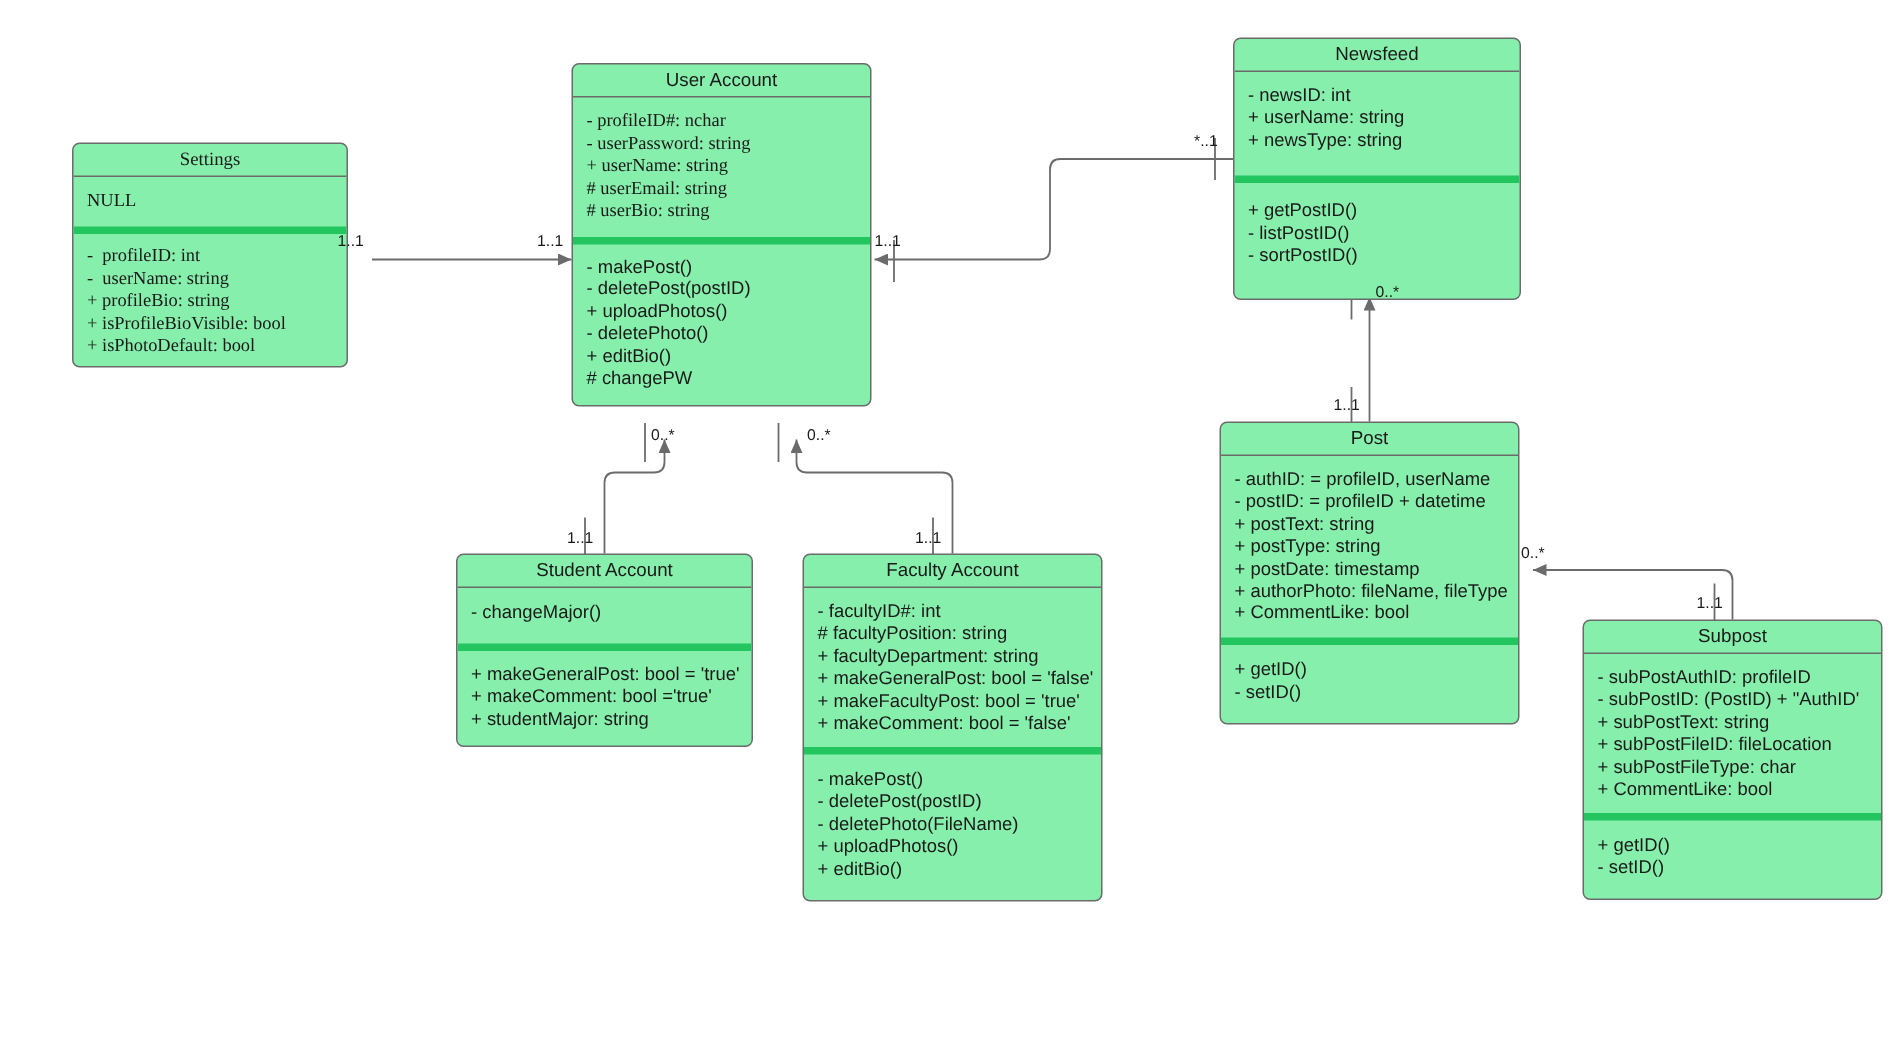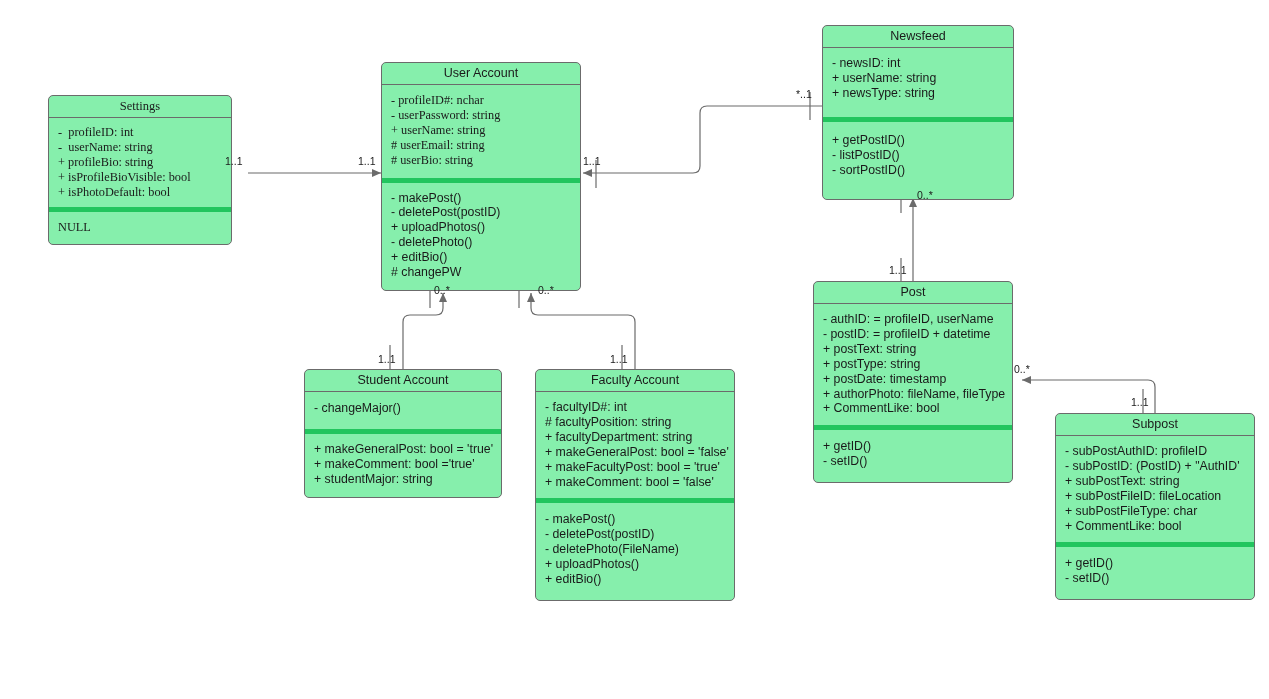--- a/index.html
+++ b/index.html
@@ -109,33 +109,33 @@
 
     <g>
       <path d="M1155,413 L1155,387 Q1155,380 1148,380 L1022,380" fill="none" stroke="#6b6b6b" stroke-width="1.2" marker-end="url(#arrow)"></path>
       <path d="M1011,367 L1011,394" fill="none" stroke="#6b6b6b" stroke-width="1.2"></path>
       <path d="M1143,389 L1143,415" fill="none" stroke="#6b6b6b" stroke-width="1.2"></path>
     </g>
   </svg>
 
   <div class="uml-class" style="left:48px; top:95px; width:184px;font-family:Liberation Serif, serif;">
     <div class="uml-title">Settings</div>
+    <div class="uml-compartment" style="padding-top:8px; padding-bottom:10px;">
+      <div class="uml-row">NULL</div>
+    </div>
     <div class="uml-compartment">
       <div class="uml-row">-  profileID: int</div>
       <div class="uml-row">-  userName: string</div>
       <div class="uml-row">+ profileBio: string</div>
       <div class="uml-row">+ isProfileBioVisible: bool</div>
       <div class="uml-row">+ isPhotoDefault: bool</div>
     </div>
-    <div class="uml-compartment" style="padding-top:8px; padding-bottom:10px;">
-      <div class="uml-row">NULL</div>
-    </div>
-  </div>
-
-  <div class="uml-class" style="left:381px; top:62px; width:200px;">
+  </div>
+
+  <div class="uml-class" style="left:381px; top:42px; width:200px;">
     <div class="uml-title">User Account</div>
     <div class="uml-compartment" style="padding-top:8px; padding-bottom:10px;font-family:Liberation Serif, serif;">
       <div class="uml-row">- profileID#: nchar</div>
       <div class="uml-row">- userPassword: string</div>
       <div class="uml-row">+ userName: string</div>
       <div class="uml-row"># userEmail: string</div>
       <div class="uml-row"># userBio: string</div>
     </div>
     <div class="uml-compartment" style="padding-top:8px; padding-bottom:10px;">
       <div class="uml-row">- makePost()</div>

